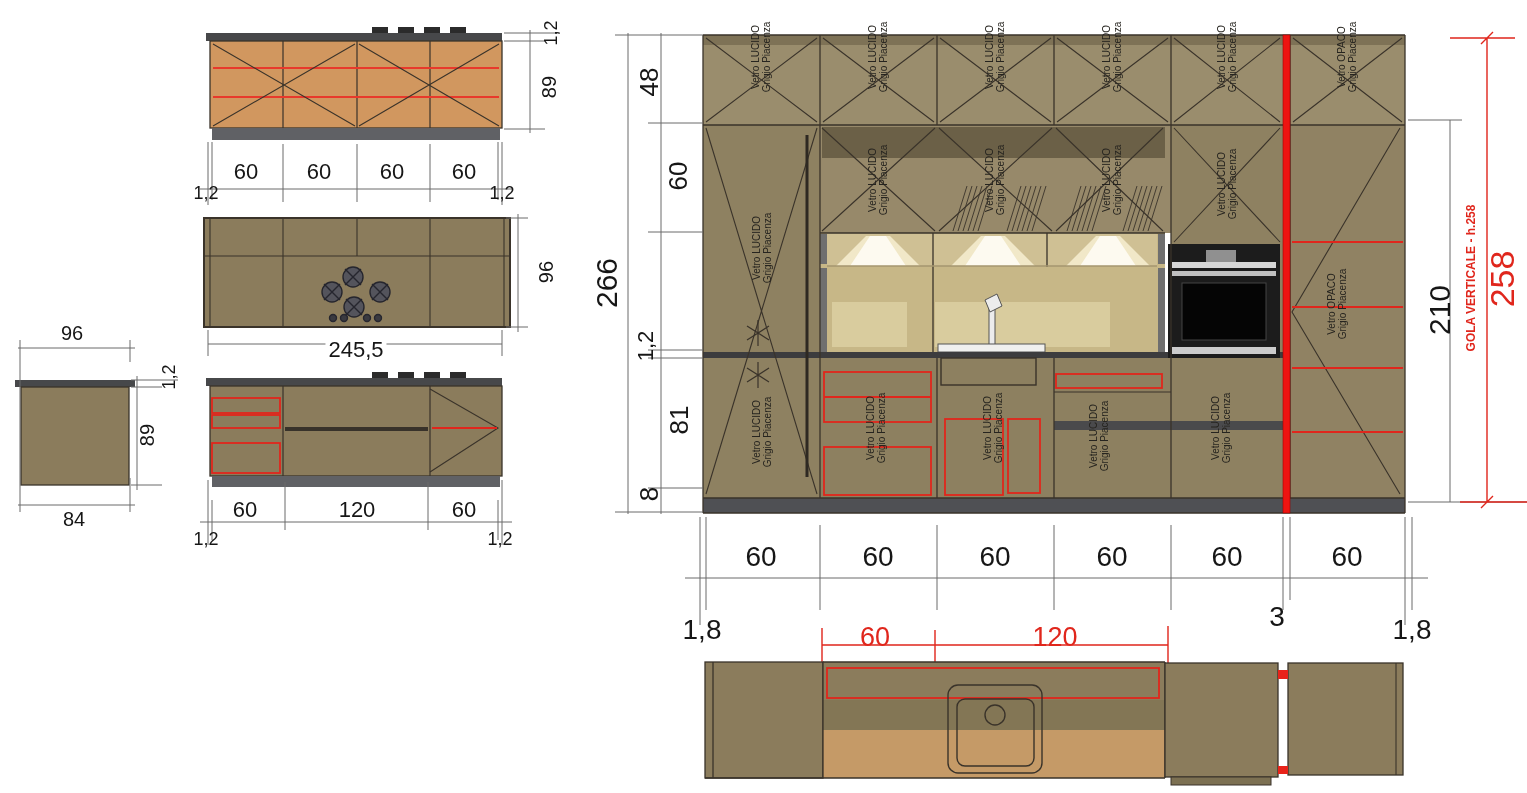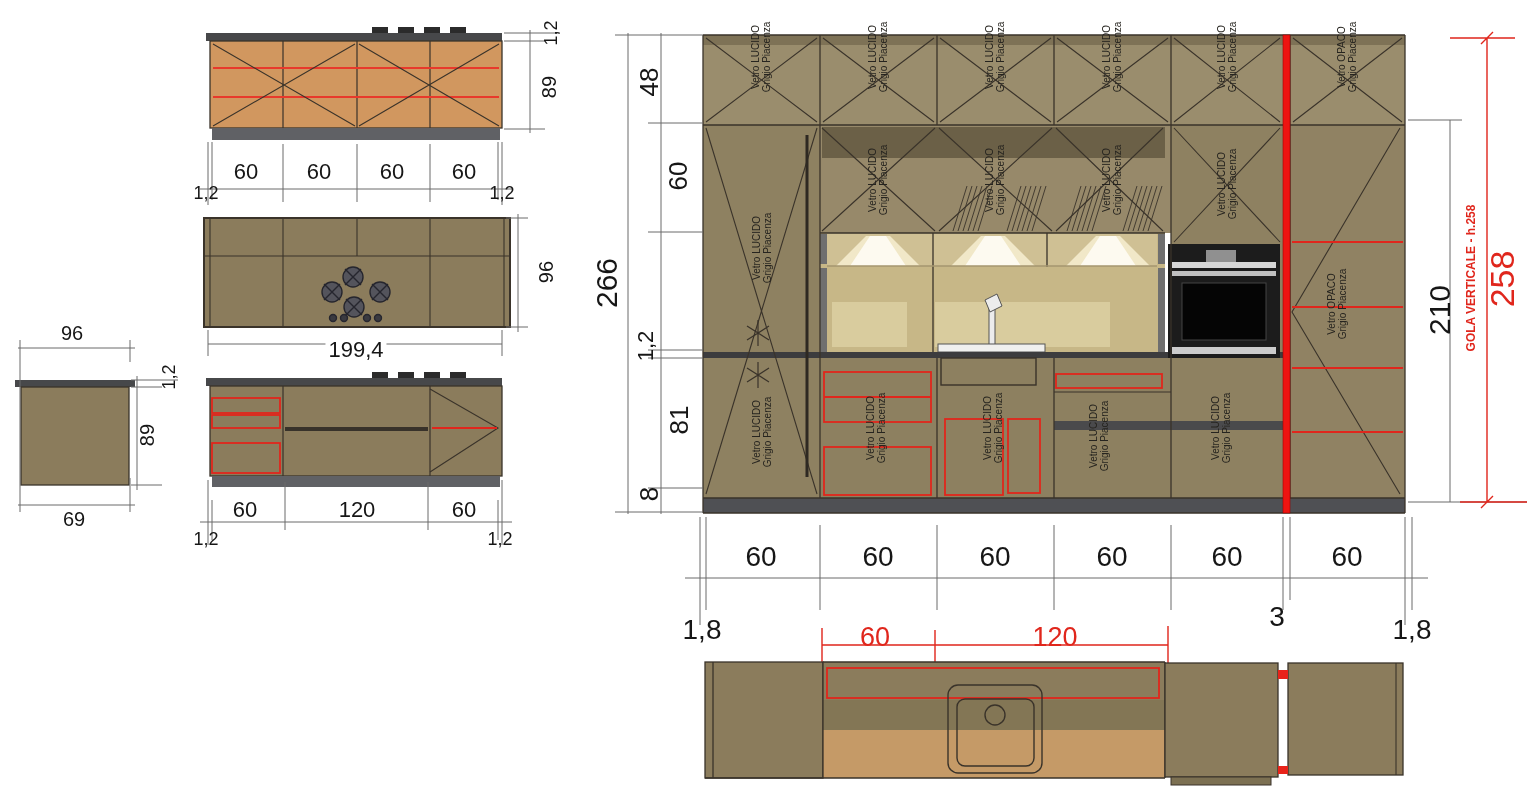--- a/index.html
+++ b/index.html
@@ -203,33 +203,33 @@
 
 <div class="dimv" style="left:551px;top:33px;font-size:18px">1,2</div>
 <div class="dimv" style="left:549px;top:87px;font-size:20px">89</div>
 <div class="dimh" style="left:246px;top:172px;font-size:22px">60</div>
 <div class="dimh" style="left:319px;top:172px;font-size:22px">60</div>
 <div class="dimh" style="left:392px;top:172px;font-size:22px">60</div>
 <div class="dimh" style="left:464px;top:172px;font-size:22px">60</div>
 <div class="dimh" style="left:206px;top:193px;font-size:18px">1,2</div>
 <div class="dimh" style="left:502px;top:193px;font-size:18px">1,2</div>
 
-<div class="dimh wbg" style="left:356px;top:350px;font-size:22px">199,4</div>
+<div class="dimh wbg" style="left:356px;top:350px;font-size:22px">245,5</div>
 <div class="dimv" style="left:546px;top:272px;font-size:20px">96</div>
 
 <div class="dimh" style="left:245px;top:510px;font-size:22px">60</div>
 <div class="dimh" style="left:357px;top:510px;font-size:22px">120</div>
 <div class="dimh" style="left:464px;top:510px;font-size:22px">60</div>
 <div class="dimh" style="left:206px;top:539px;font-size:18px">1,2</div>
 <div class="dimh" style="left:500px;top:539px;font-size:18px">1,2</div>
 
 <div class="dimh" style="left:72px;top:333px;font-size:20px">96</div>
 <div class="dimv" style="left:169px;top:377px;font-size:18px">1,2</div>
 <div class="dimv" style="left:147px;top:435px;font-size:20px">89</div>
-<div class="dimh" style="left:74px;top:519px;font-size:20px">69</div>
+<div class="dimh" style="left:74px;top:519px;font-size:20px">84</div>
 
 <div class="dimv" style="left:607px;top:283px;font-size:30px">266</div>
 <div class="dimv" style="left:649px;top:82px;font-size:26px">48</div>
 <div class="dimv" style="left:678px;top:176px;font-size:26px">60</div>
 <div class="dimv" style="left:646px;top:346px;font-size:22px">1,2</div>
 <div class="dimv" style="left:679px;top:420px;font-size:26px">81</div>
 <div class="dimv" style="left:649px;top:494px;font-size:26px">8</div>
 
 <div class="dimv" style="left:1440px;top:310px;font-size:30px">210</div>
 <div class="dimv red b" style="left:1471px;top:278px;font-size:12px">GOLA VERTICALE - h.258</div>

